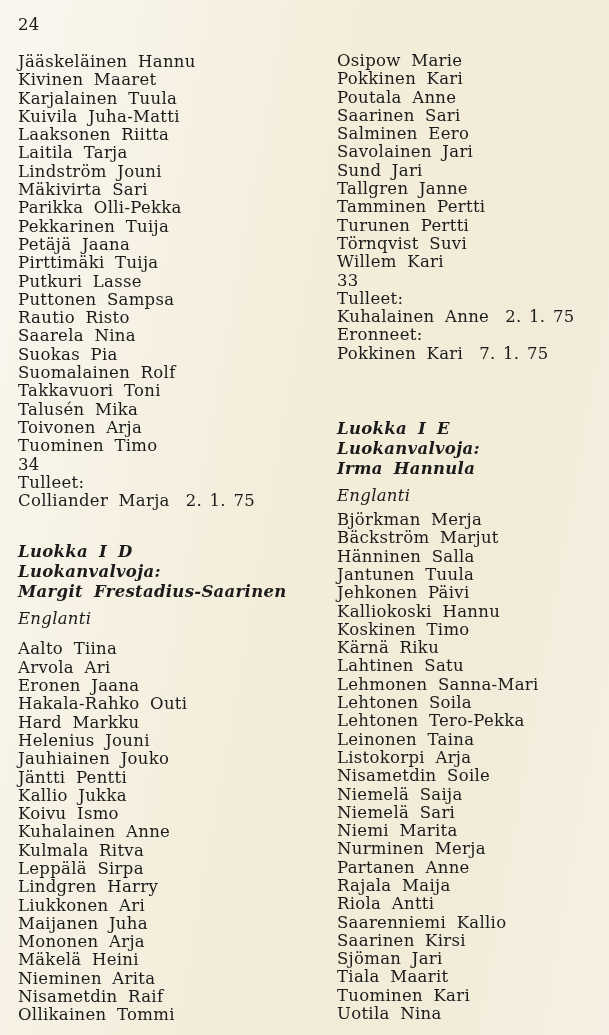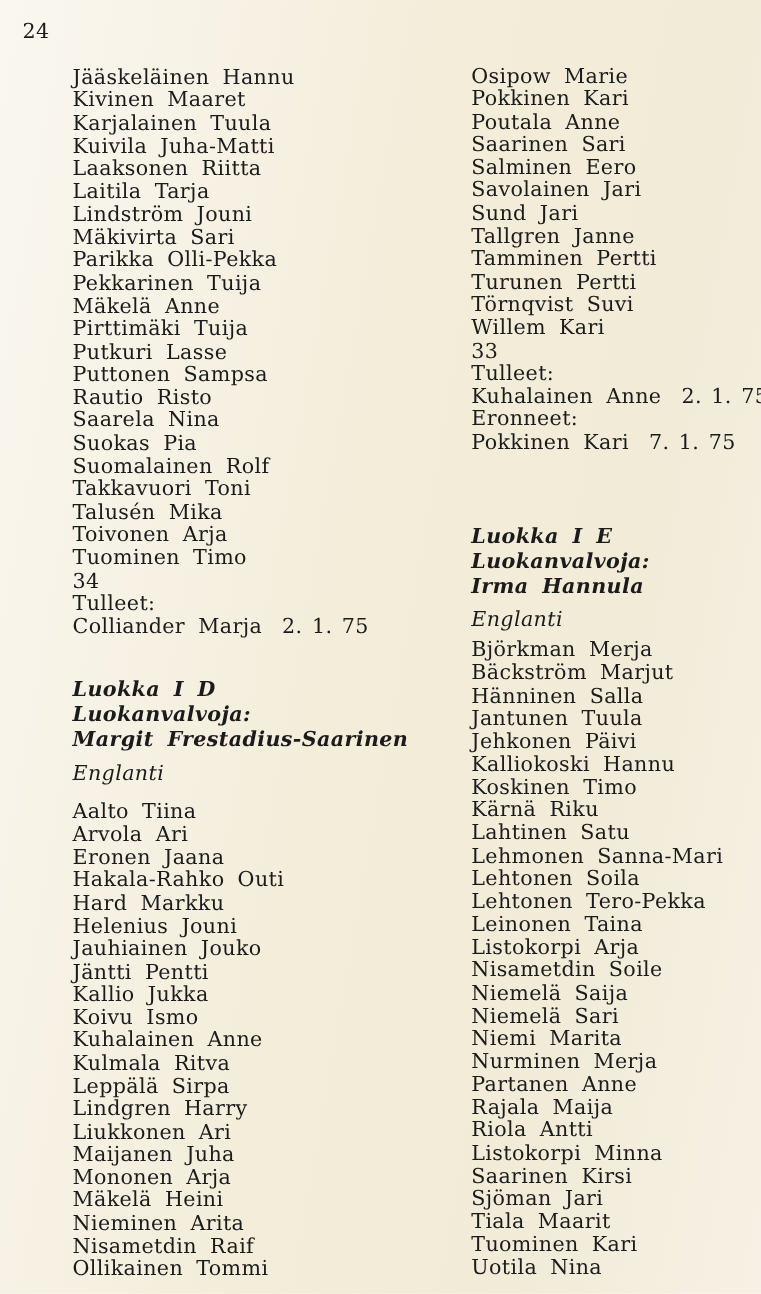--- a/index.html
+++ b/index.html
@@ -18,21 +18,20 @@
   .page-number {
     position: absolute;
     left: 18px;
     top: 16px;
     font-size: 16px;
     letter-spacing: 1px;
   }
   .col {
     position: absolute;
     top: 0;
-    margin-left: 40px;
   }
   .col-left  { left: 18px;  width: 300px; }
   .col-right { left: 337px; width: 265px; }
   .col-left  { padding-top: 53px; }
   .col-right { padding-top: 52px; }
   .line {
     font-size: 16.5px;
     line-height: 18.3px;
     white-space: nowrap;
     word-spacing: 5px;
@@ -74,21 +73,21 @@
       <div class="line">Jääskeläinen Hannu</div>
       <div class="line">Kivinen Maaret</div>
       <div class="line">Karjalainen Tuula</div>
       <div class="line">Kuivila Juha-Matti</div>
       <div class="line">Laaksonen Riitta</div>
       <div class="line">Laitila Tarja</div>
       <div class="line">Lindström Jouni</div>
       <div class="line">Mäkivirta Sari</div>
       <div class="line">Parikka Olli-Pekka</div>
       <div class="line">Pekkarinen Tuija</div>
-      <div class="line">Mäkelä Anne</div>
+      <div class="line">Petäjä Jaana</div>
       <div class="line">Pirttimäki Tuija</div>
       <div class="line">Putkuri Lasse</div>
       <div class="line">Puttonen Sampsa</div>
       <div class="line">Rautio Risto</div>
       <div class="line">Saarela Nina</div>
       <div class="line">Suokas Pia</div>
       <div class="line">Suomalainen Rolf</div>
       <div class="line">Takkavuori Toni</div>
       <div class="line">Talusén Mika</div>
       <div class="line">Toivonen Arja</div>
@@ -184,21 +183,21 @@
       <div class="line">Leinonen Taina</div>
       <div class="line">Listokorpi Arja</div>
       <div class="line">Nisametdin Soile</div>
       <div class="line">Niemelä Saija</div>
       <div class="line">Niemelä Sari</div>
       <div class="line">Niemi Marita</div>
       <div class="line">Nurminen Merja</div>
       <div class="line">Partanen Anne</div>
       <div class="line">Rajala Maija</div>
       <div class="line">Riola Antti</div>
-      <div class="line">Listokorpi Minna</div>
+      <div class="line">Saarenniemi Kallio</div>
       <div class="line">Saarinen Kirsi</div>
       <div class="line">Sjöman Jari</div>
       <div class="line">Tiala Maarit</div>
       <div class="line">Tuominen Kari</div>
       <div class="line">Uotila Nina</div>
     </div>
 
 </div>
 
 </body></html>

